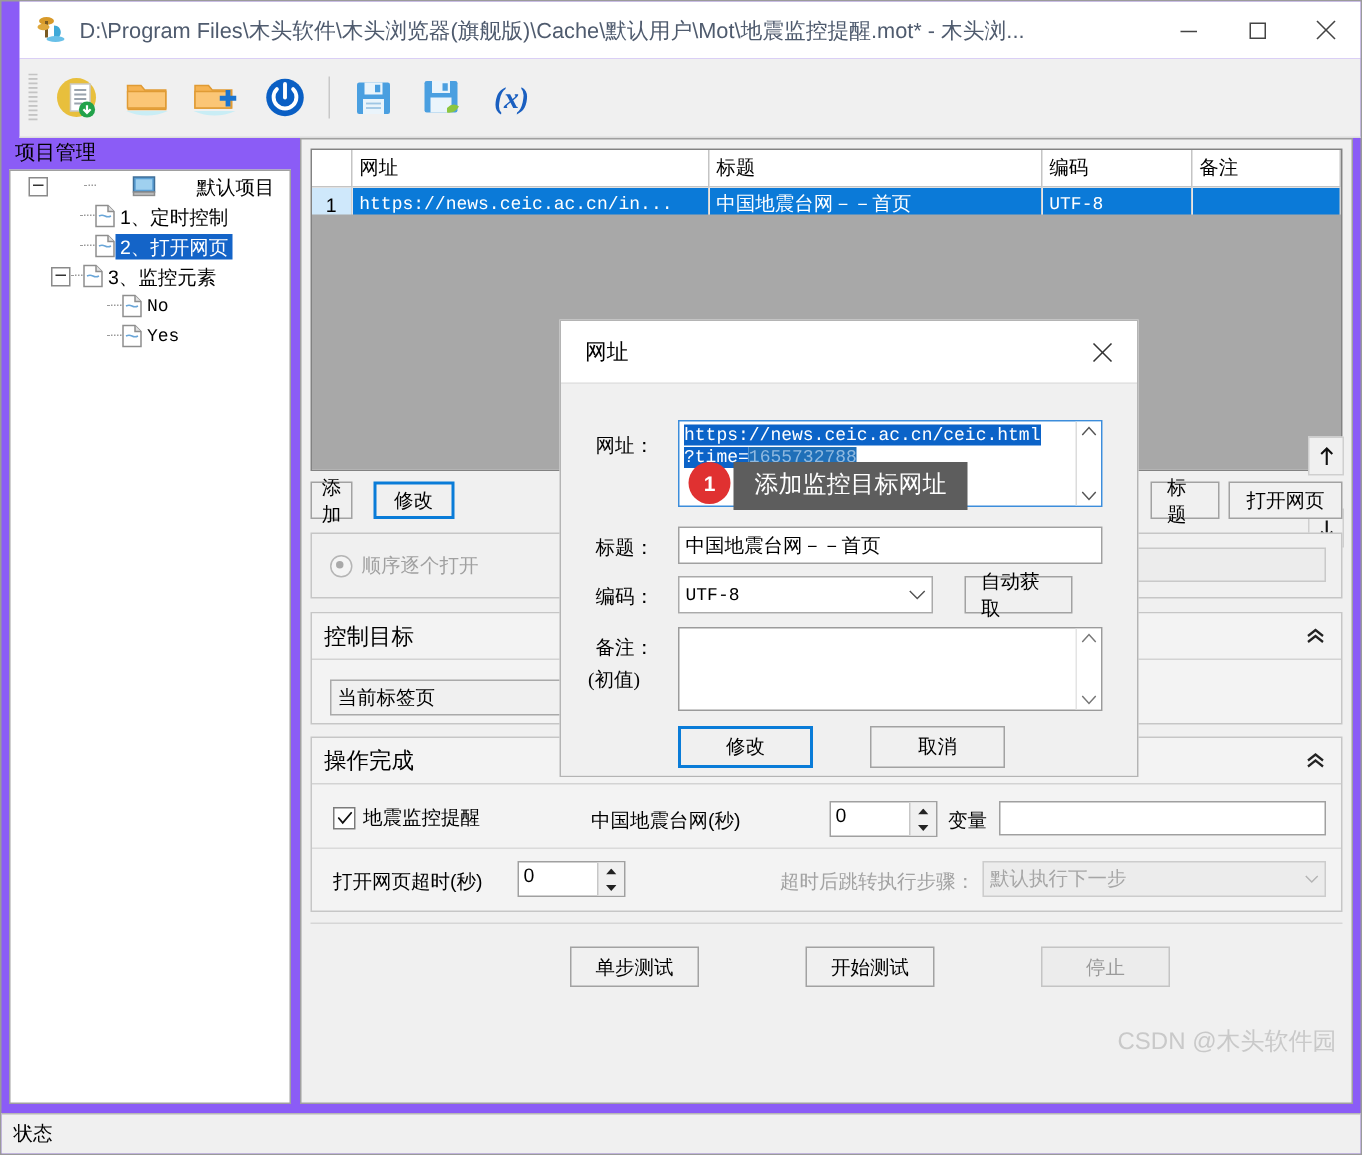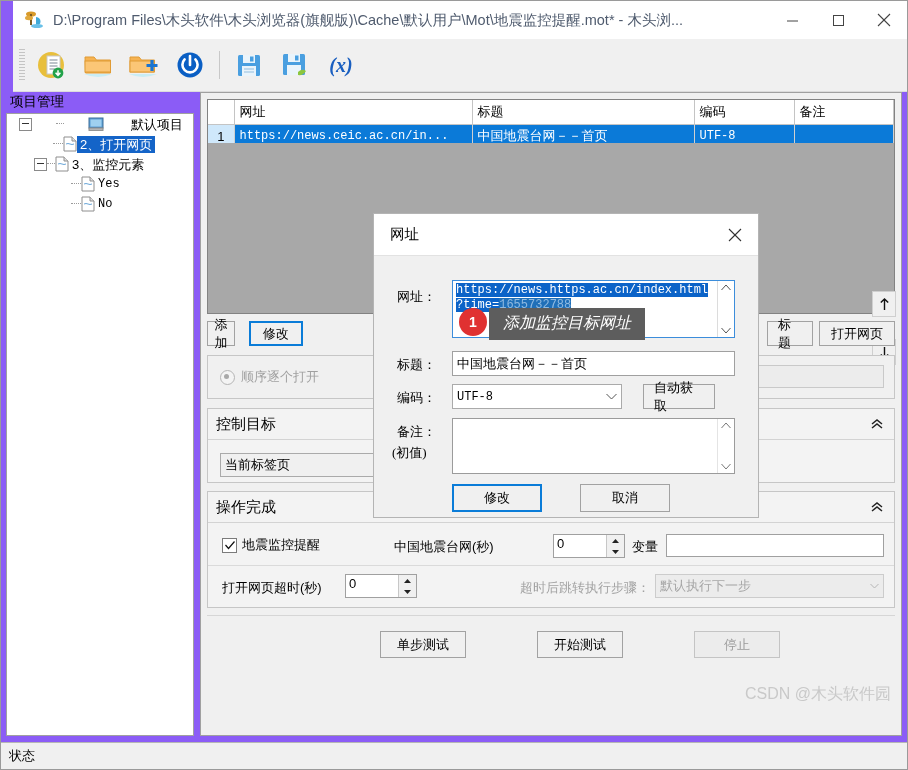--- a/index.html
+++ b/index.html
@@ -95,21 +95,21 @@
   .modal-body{position:absolute;left:0;right:0;top:41px;bottom:0;background:#f0f0f0;border-top:1px solid #e2e2e2;}
   .mlabel{font-size:13px;font-family:Liberation Serif, serif;}
   .ta{position:relative;background:#fff;border:1px solid #3c8ddb;box-sizing:border-box;overflow:hidden;}
   .ta-txt{font-family:"Liberation Mono","DejaVu Sans Mono",monospace;font-size:12px;line-height:15px;padding:2px 3px;}
   .ta-txt span.hl{background:#0b63c8;color:#fff;}
   .ta-sb{position:absolute;right:0;top:0;bottom:0;width:17px;background:#fff;border-left:1px solid #dcdcdc;display:flex;flex-direction:column;justify-content:space-between;align-items:center;padding:3px 0;box-sizing:border-box;}
   .ta2{background:#fff;border:1px solid #9b9b9b;box-sizing:border-box;position:relative;overflow:hidden;}
 
   .badge{position:absolute;width:28px;height:28px;border-radius:50%;background:#e03131;color:#fff;
     display:flex;align-items:center;justify-content:center;font-size:14px;font-weight:bold;}
-  .tip{position:absolute;background:#5d5d5d;color:#fff;font-size:16px;padding:5px 14px 6px 14px;white-space:nowrap;font-style:italic;}
+  .tip{position:absolute;background:#5d5d5d;color:#fff;font-size:16px;padding:5px 14px 6px 14px;white-space:nowrap;}
 
   .statusbar{position:absolute;left:0;right:0;bottom:0;height:26px;border-top:1px solid #b6b6b6;background:#f0f0f0;display:flex;align-items:center;padding-left:8px;font-size:13px;}
   .watermark{position:absolute;right:10px;bottom:30px;color:#c9c9c9;font-size:16px;}
 </style>
 </head>
 <body>
 
 <div class="win">
 
   <div class="titlebar">
@@ -228,20 +228,31 @@
           <span class="ico-pc">
             <svg width="16" height="14" viewBox="0 0 16 14">
               <rect x="1" y="1" width="14" height="10" fill="#5b9fd4" stroke="#3f6f99"></rect>
               <rect x="2.5" y="2.5" width="11" height="7" fill="#9fd0ef"></rect>
               <rect x="1" y="11" width="14" height="2.4" fill="#b9b9b9" stroke="#8c8c8c"></rect>
             </svg>
           </span>
           <span class="lbl">默认项目</span>
         </div>
 
+        <div class="tnode" style="padding-left:46px;">
+          <span class="dots" style="width:10px;"></span>
+          <span class="ico-doc">
+            <svg width="14" height="16" viewBox="0 0 14 16">
+              <path d="M1 1 h8 l4 4 v10 h-12 z" fill="#fff" stroke="#8e8e8e"></path>
+              <path d="M9 1 v4 h4" fill="#e2e2e2" stroke="#8e8e8e"></path>
+              <path d="M3 8 q2-1 4 0 q2 1 4 0" stroke="#6aa6d8" fill="none"></path>
+            </svg>
+          </span>
+          <span class="lbl">1、定时控制</span>
+        </div>
 
         <div class="tnode" style="padding-left:46px;">
           <span class="dots" style="width:10px;"></span>
           <span class="ico-doc">
             <svg width="14" height="16" viewBox="0 0 14 16">
               <path d="M1 1 h8 l4 4 v10 h-12 z" fill="#fff" stroke="#8e8e8e"></path>
               <path d="M9 1 v4 h4" fill="#e2e2e2" stroke="#8e8e8e"></path>
               <path d="M3 8 q2-1 4 0 q2 1 4 0" stroke="#6aa6d8" fill="none"></path>
             </svg>
           </span>
@@ -263,33 +274,33 @@
 
         <div class="tnode" style="padding-left:64px;">
           <span class="dots" style="width:10px;"></span>
           <span class="ico-doc">
             <svg width="14" height="16" viewBox="0 0 14 16">
               <path d="M1 1 h8 l4 4 v10 h-12 z" fill="#fff" stroke="#8e8e8e"></path>
               <path d="M9 1 v4 h4" fill="#e2e2e2" stroke="#8e8e8e"></path>
               <path d="M3 8 q2-1 4 0 q2 1 4 0" stroke="#6aa6d8" fill="none"></path>
             </svg>
           </span>
-          <span class="lbl mono" style="font-family:'Liberation Mono',monospace;font-size:12px;">Yes</span>
+          <span class="lbl mono" style="font-family:'Liberation Mono',monospace;font-size:12px;">No</span>
         </div>
 
         <div class="tnode" style="padding-left:64px;">
           <span class="dots" style="width:10px;"></span>
           <span class="ico-doc">
             <svg width="14" height="16" viewBox="0 0 14 16">
               <path d="M1 1 h8 l4 4 v10 h-12 z" fill="#fff" stroke="#8e8e8e"></path>
               <path d="M9 1 v4 h4" fill="#e2e2e2" stroke="#8e8e8e"></path>
               <path d="M3 8 q2-1 4 0 q2 1 4 0" stroke="#6aa6d8" fill="none"></path>
             </svg>
           </span>
-          <span class="lbl mono" style="font-family:'Liberation Mono',monospace;font-size:12px;">No</span>
+          <span class="lbl mono" style="font-family:'Liberation Mono',monospace;font-size:12px;">Yes</span>
         </div>
 
       </div>
     </div>
 
     <div class="right-pane">
 
       <div class="grid-wrap">
         <div class="grid-filler"></div>
         <table class="grid">
@@ -456,21 +467,21 @@
             <line x1="13" y1="1" x2="1" y2="13" stroke="#333" stroke-width="1.1"></line>
           </svg>
       </span>
     </div>
 
     <div class="modal-body">
 
       <span class="mlabel" style="position:absolute;left:23px;top:32px;">网址：</span>
       <div class="ta" style="left:78px;top:24px;width:283px;height:58px;position:absolute;">
         <div class="ta-txt">
-          <div><span class="hl">https://news.https.ac.cn/index.html</span></div>
+          <div><span class="hl">https://news.ceic.ac.cn/ceic.html</span></div>
           <div><span class="hl">?time=</span><span style="background:#1f6fb8;color:#8fb9e0;text-align:center;">1655732788</span></div>
         </div>
         <div class="ta-sb">
           <svg width="10" height="7">
               <path d="M0.5 6 L5 1 L9.5 6" stroke="#555" fill="none"></path>
             </svg>
           <svg width="10" height="7">
               <path d="M0.5 1 L5 6 L9.5 1" stroke="#555" fill="none"></path>
             </svg>
         </div>

